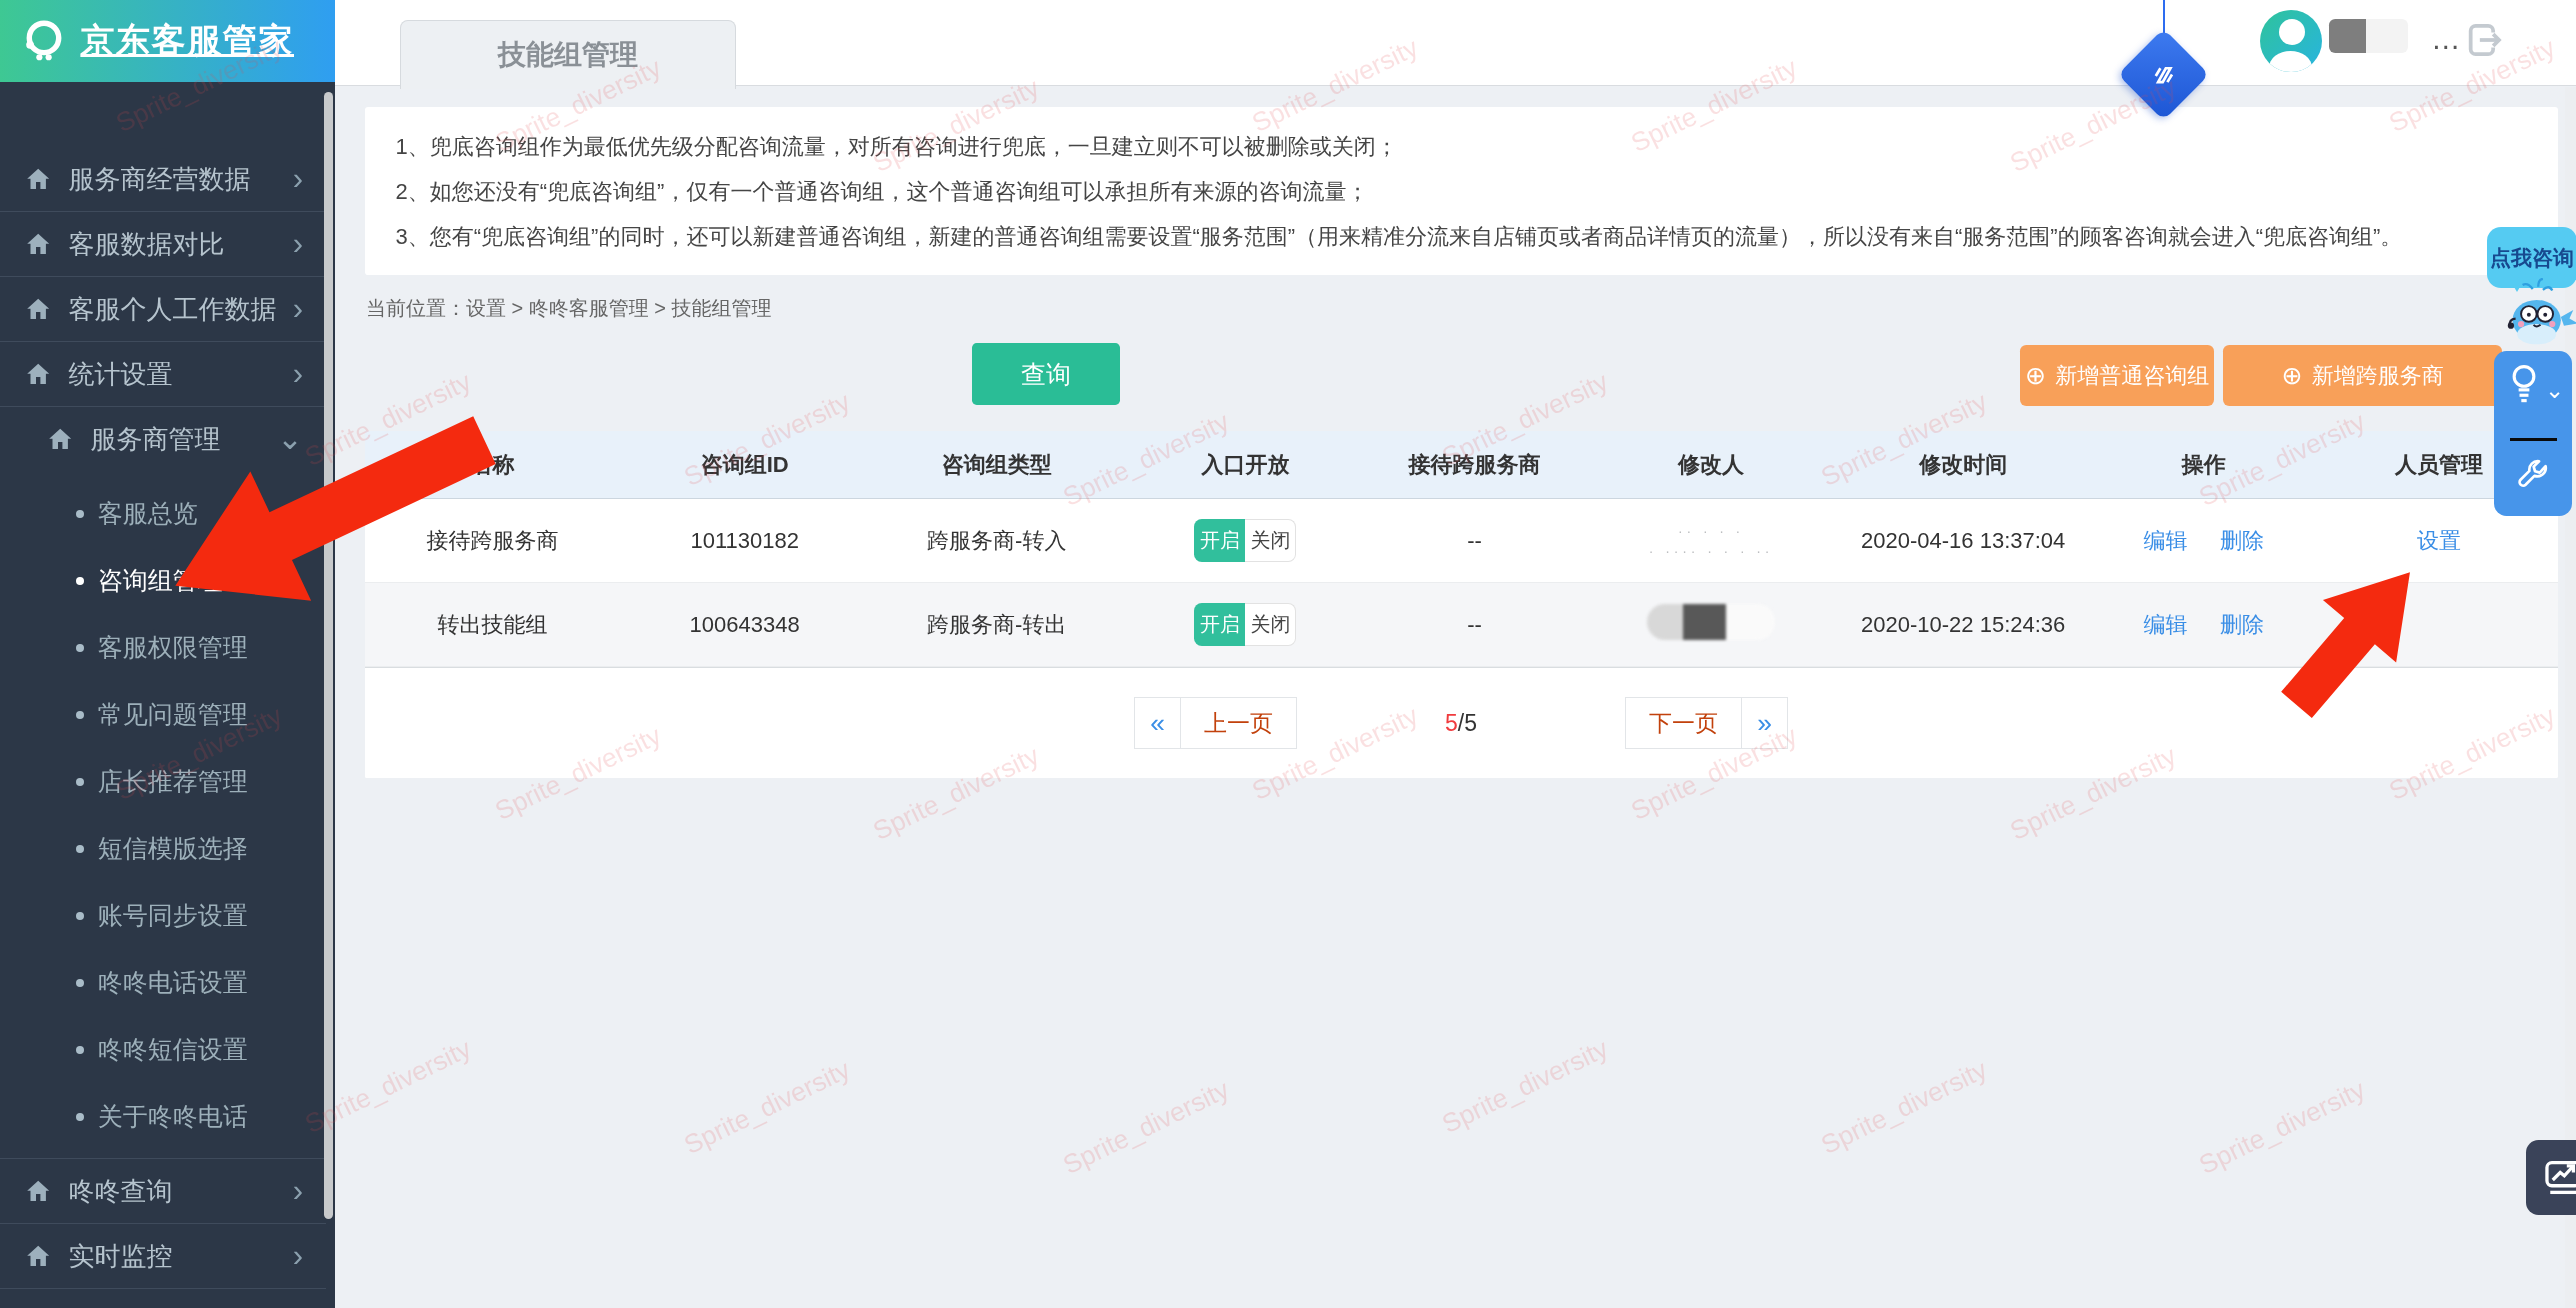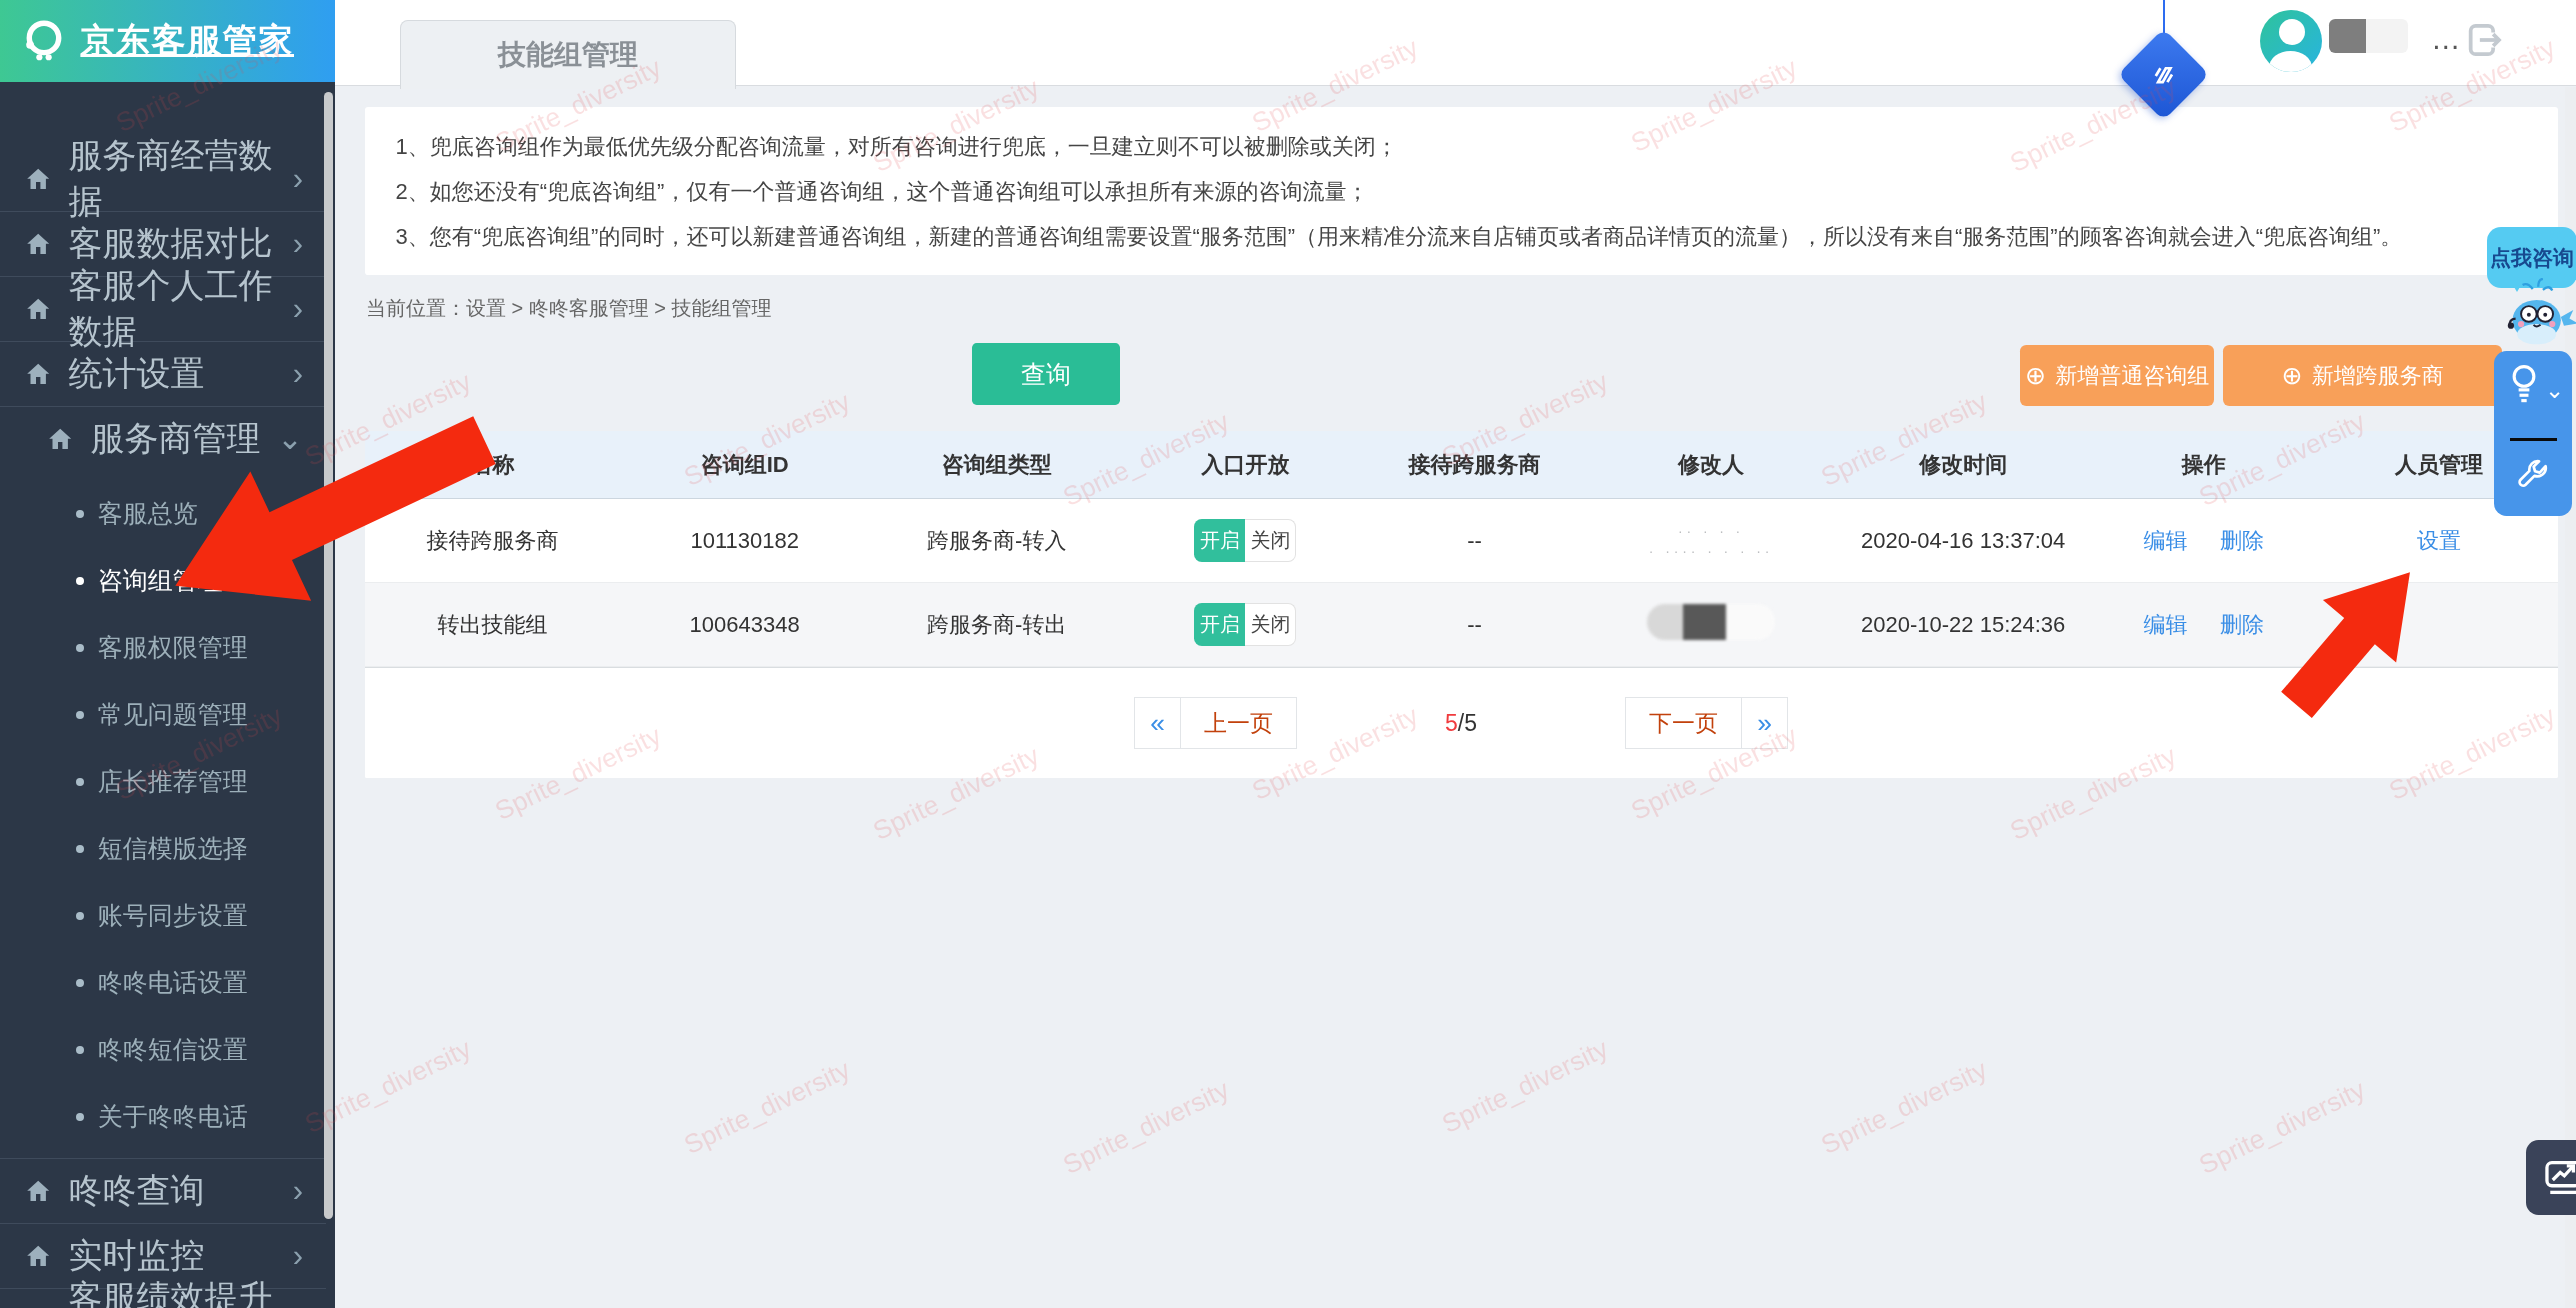--- a/index.html
+++ b/index.html
@@ -11,21 +11,21 @@
   }
   
   .sidebar{position:absolute;left:0;top:0;width:335px;height:1309px;background:#2c3747;z-index:10;}
   .logo-bar{position:absolute;left:0;top:0;width:335px;height:82px;
     background:linear-gradient(90deg,#3ec893,#2f9ef1);
     display:flex;align-items:center;padding-left:20px;box-sizing:border-box;}
   .logo-text{color:#fff;font-size:34px;font-weight:bold;letter-spacing:1.6px;margin-left:12.4px;text-decoration:underline;}
   .menu{position:absolute;left:0;top:82px;width:326px;padding-top:65px;}
   .s-item{height:64px;display:flex;align-items:center;border-bottom:0.8px solid rgba(130,150,170,.22);cursor:pointer;}
   .s-item .home{margin:0 17px 0 25px;flex:0 0 auto;}
-  .s-item .lbl{font-size:34px;color:#b6c4ce;}
+  .s-item .lbl{font-size:26px;color:#b6c4ce;}
   .s-item .chev{margin-left:auto;margin-right:23px;font-size:31px;color:#8ba0ae;line-height:0;}
   .submenu{padding:9.3px 0 7.8px 0;border-bottom:0.8px solid rgba(130,150,170,.22);}
   .sub-item{height:67px;display:flex;align-items:center;padding-left:76px;cursor:pointer;}
   .sub-item .dot{width:7.8px;height:7.8px;border-radius:50%;background:#a9bcc8;flex:0 0 auto;}
   .sub-item .lbl{font-size:25px;color:#9db0ba;margin-left:14px;}
   .sub-item.active .dot{background:#ffffff;}
   .sub-item.active .lbl{color:#ffffff;}
   .side-scroll{position:absolute;right:1.6px;top:92px;width:9.3px;height:1127px;border-radius:4.7px;background:#c8cacc;z-index:12;}
   
   .topbar{position:absolute;left:335px;top:0;width:2241px;height:85px;background:#ffffff;border-bottom:1.6px solid #d9dce0;z-index:5;}

